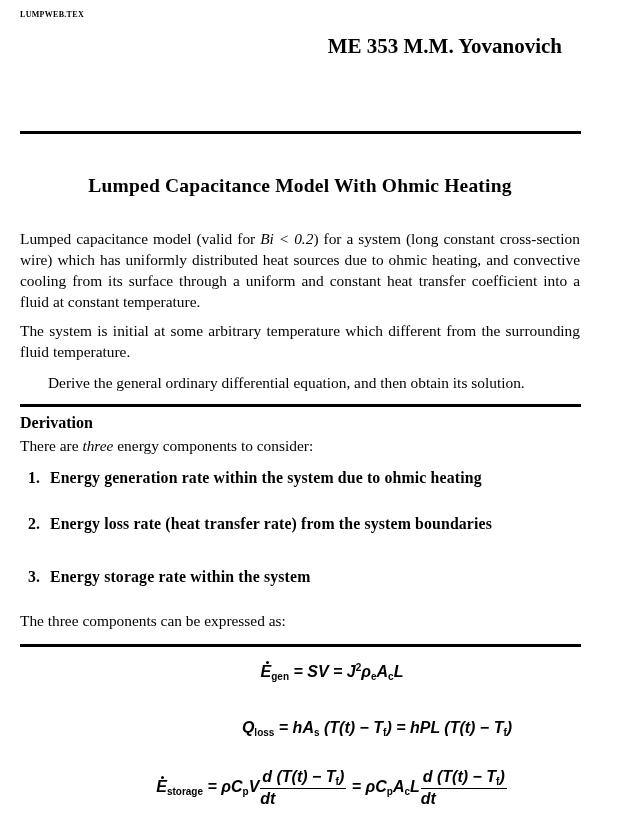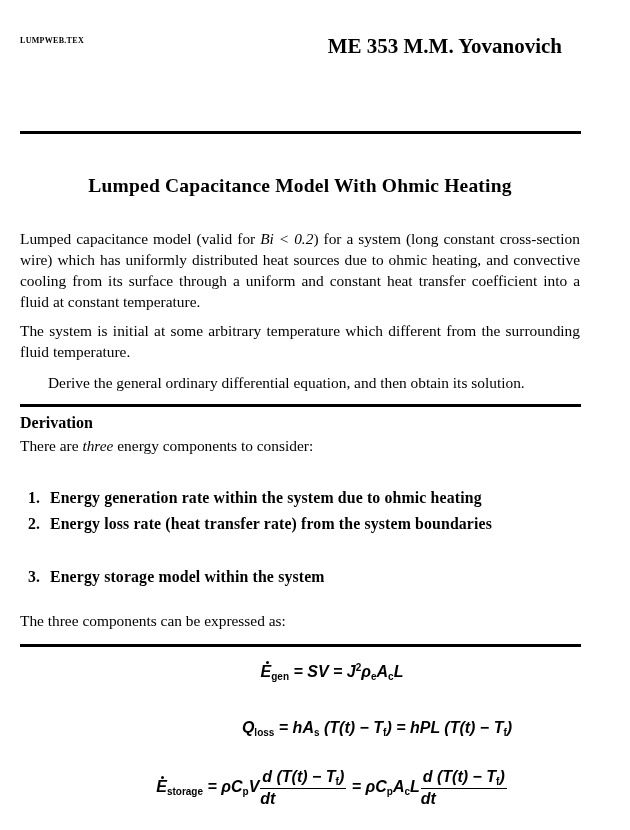--- a/index.html
+++ b/index.html
@@ -1,18 +1,18 @@
 <!DOCTYPE html>
 <html><head>
   <meta charset="utf-8">
   <style>
     html, body { margin: 0; padding: 0; background: #ffffff; }
     body { width: 630px; height: 830px; position: relative; overflow: hidden; color: #000; font-family: "DejaVu Serif", "Liberation Serif", serif; }
     .abs { position: absolute; }
-    .filename { left: 20px; top: 10px; font-family: "Liberation Serif", serif; font-weight: bold; font-size: 8px; letter-spacing: 0.3px; margin-top: 26px; }
+    .filename { left: 20px; top: 10px; font-family: "Liberation Serif", serif; font-weight: bold; font-size: 8px; letter-spacing: 0.3px; }
     .course { right: 68px; top: 34px; font-family: "Liberation Serif", serif; font-weight: bold; font-size: 21px; }
     .rule { left: 20px; width: 561px; height: 3px; background: #000; }
     .title { left: 0; width: 600px; top: 175px; text-align: center; font-family: "Liberation Serif", serif; font-weight: bold; font-size: 19.5px; letter-spacing: 0.2px; }
     .para { left: 20px; width: 560px; font-family: "Liberation Serif", serif; font-size: 15.4px; line-height: 21px; text-align: justify; }
     .m { font-style: italic; font-family: "Liberation Serif", serif; }
     .heading { left: 20px; top: 414px; font-family: "Liberation Serif", serif; font-weight: bold; font-size: 16px; }
     .list-item { left: 28px; width: 560px; font-family: "Liberation Serif", serif; font-weight: bold; font-size: 15.8px; line-height: 20px; letter-spacing: 0.15px; }
     .list-item .num { display: inline-block; width: 22px; }
     .list-item .cont { display: block; padding-left: 33px; }
     .eq { left: 8px; width: 600px; text-align: center; font-family: Liberation Sans, sans-serif; font-style: italic; font-weight: bold; font-size: 16px; margin-left: 24px; }
@@ -38,23 +38,23 @@
 
 <div class="abs para" style="top:320px;">The system is initial at some arbitrary temperature which different from the surrounding fluid temperature.</div>
 
 <div class="abs para" style="top:372px;margin-left:28px;">Derive the general ordinary differential equation, and then obtain its solution.</div>
 
 <div class="abs rule" style="top:404px;"></div>
 
 <div class="abs heading">Derivation</div>
 <div class="abs para" style="top:435px;"><span>There are </span><i>three</i><span> energy components to consider:</span></div>
 
-<div class="abs list-item" style="top:488px;"><span class="num">1.</span><span>Energy generation rate within the system due to ohmic heating</span></div>
+<div class="abs list-item" style="top:468px;"><span class="num">1.</span><span>Energy generation rate within the system due to ohmic heating</span></div>
 <div class="abs list-item" style="top:514px;"><span class="num">2.</span><span>Energy loss rate (heat transfer rate) from the system boundaries</span></div>
-<div class="abs list-item" style="top:567px;"><span class="num">3.</span><span>Energy storage model within the system</span></div>
+<div class="abs list-item" style="top:567px;"><span class="num">3.</span><span>Energy storage rate within the system</span></div>
 
 <div class="abs para" style="top:610px;">The three components can be expressed as:</div>
 
 <div class="abs rule" style="top:644px;"></div>
 
 <div class="abs eq" style="top:662px;"><span class="dot">E</span><sub>gen</sub><span> = SV = J</span><sup>2</sup><span>ρ</span><sub>e</sub><span>A</span><sub>c</sub><span>L</span></div>
 
 <div class="abs eq" style="top:719px;padding-left:45px;"><span>Q</span><sub>loss</sub><span> = hA</span><sub>s</sub><span> (T(t) − T</span><sub>f</sub><span>) = hPL (T(t) − T</span><sub>f</sub><span>)</span></div>
 
 <div class="abs eq" style="top:768px;"><span class="dot">E</span><sub>storage</sub><span> = ρC</span><sub>p</sub><span>V</span><span class="frac"><span class="n"><span>d (T(t) − T</span><sub>f</sub><span>)</span></span><span class="d">dt</span></span><span> = ρC</span><sub>p</sub><span>A</span><sub>c</sub><span>L</span><span class="frac"><span class="n"><span>d (T(t) − T</span><sub>f</sub><span>)</span></span><span class="d">dt</span></span></div>

